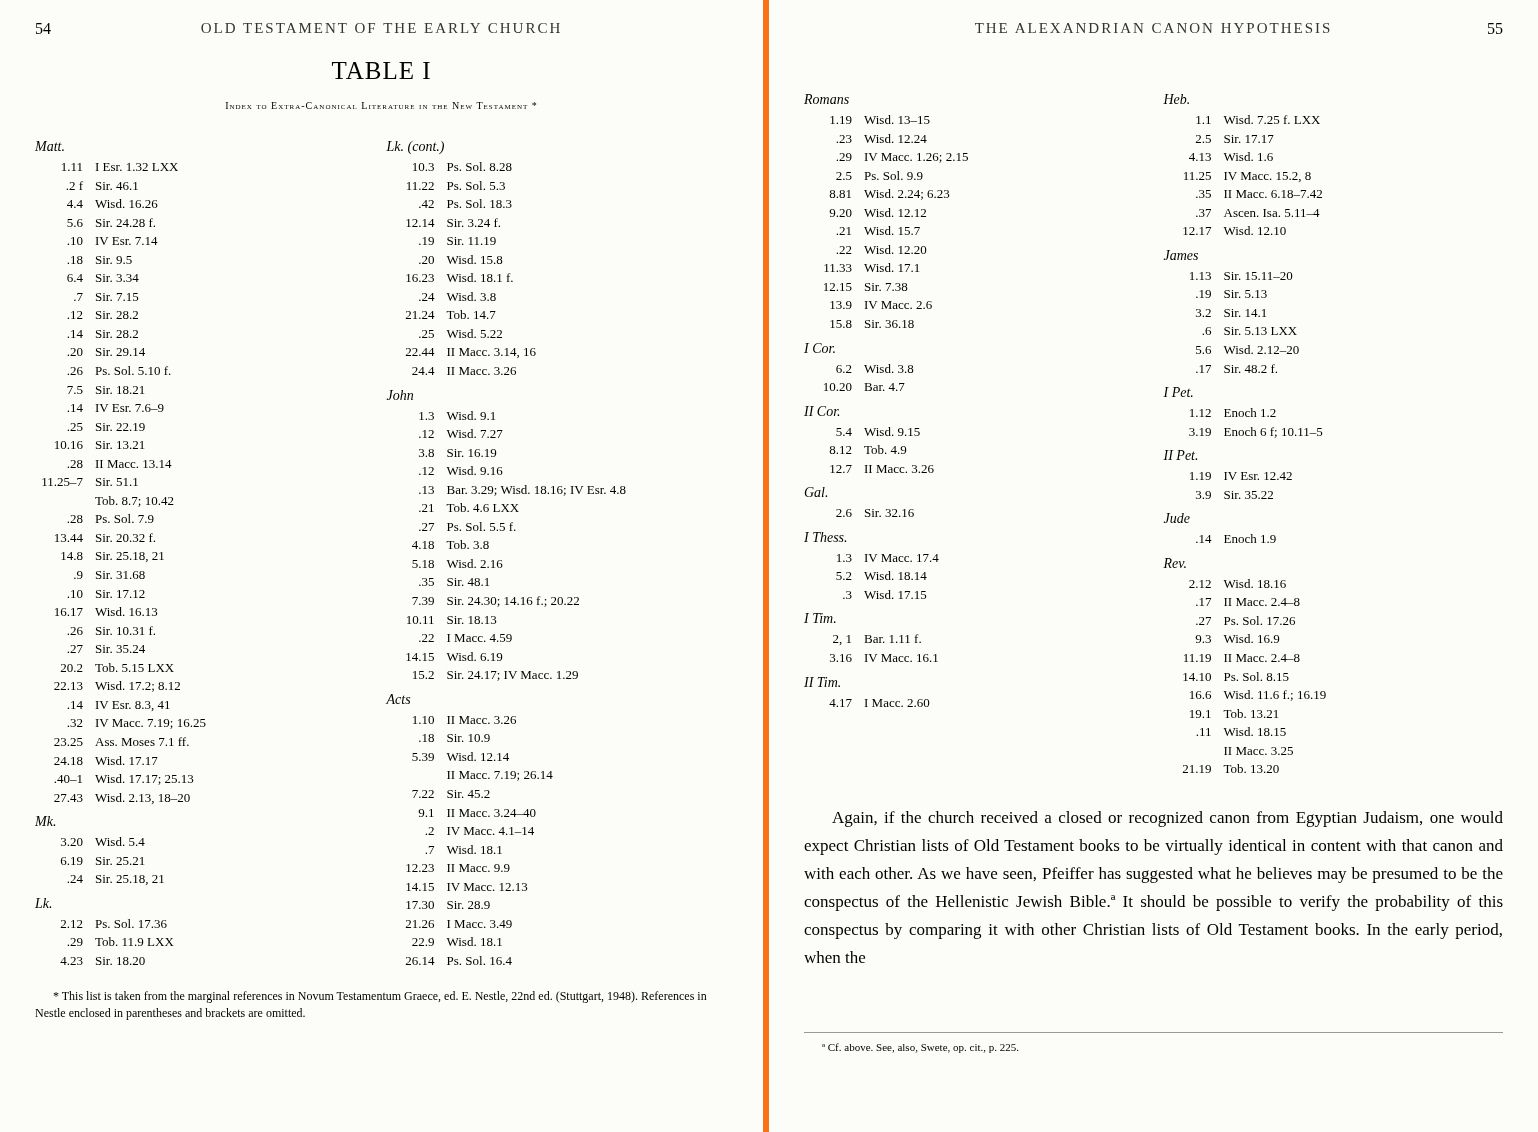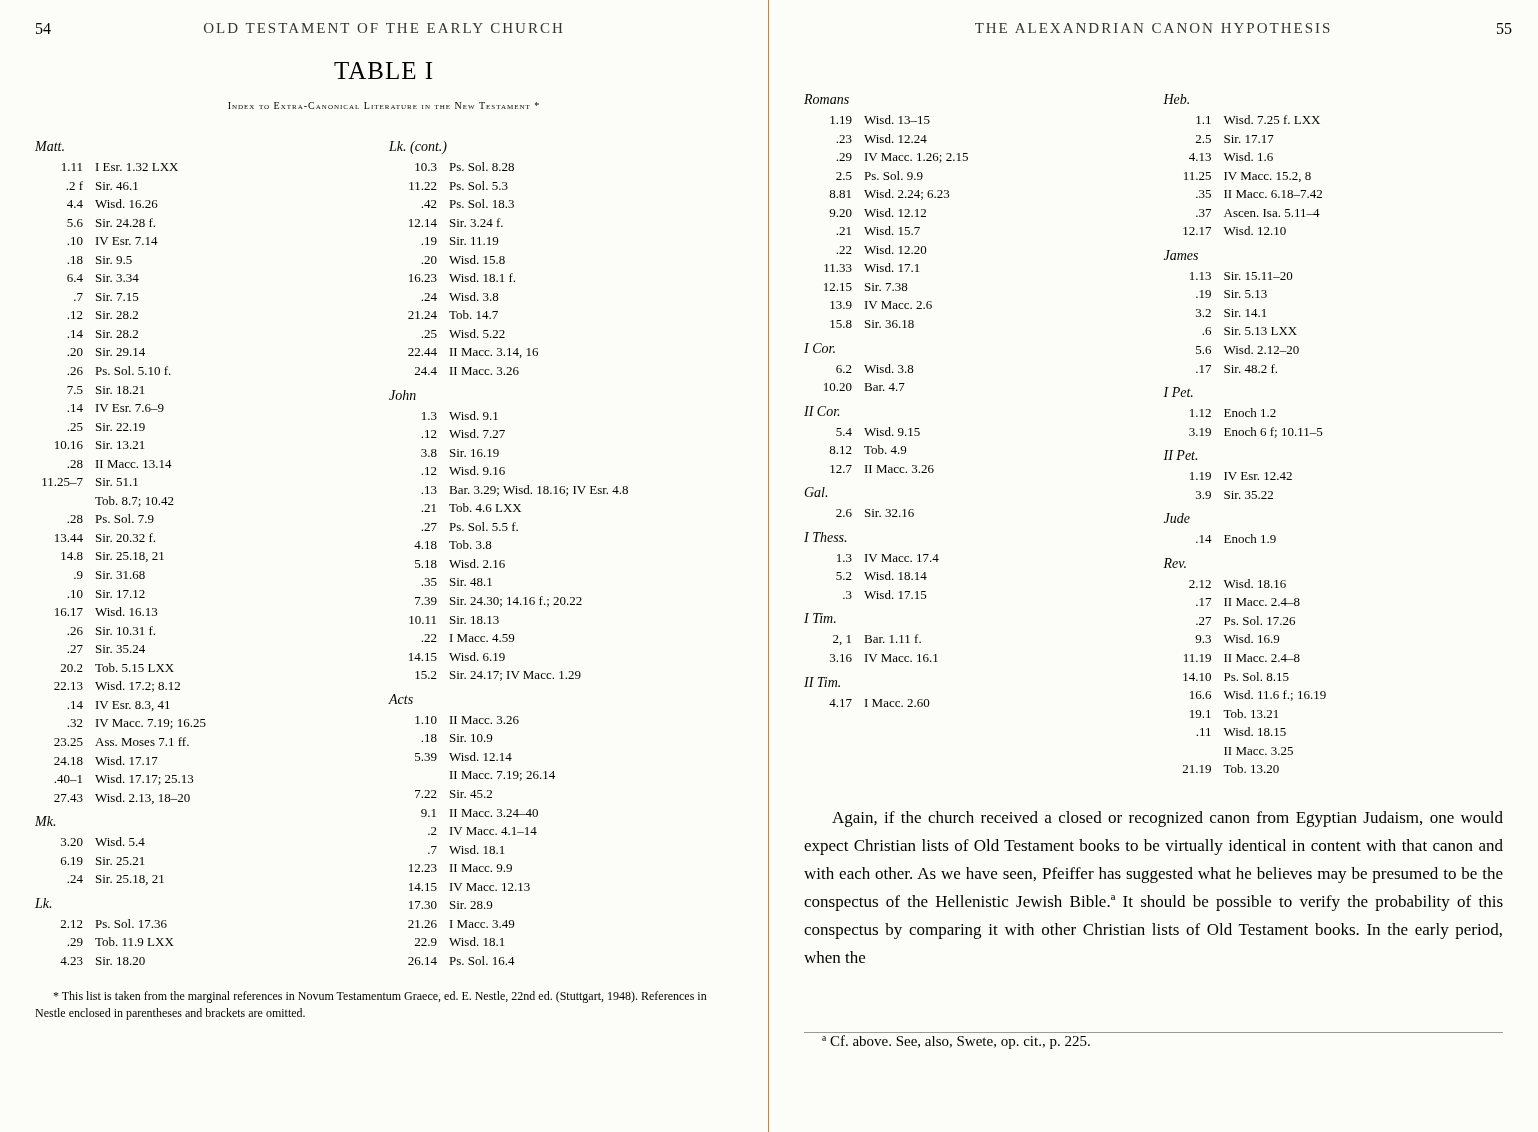--- a/index.html
+++ b/index.html
@@ -12,29 +12,29 @@
       height: 1132px;
     }
     .page {
       width: 50%;
       padding: 20px 35px;
       box-sizing: border-box;
       background: #fcfcf8;
       position: relative;
     }
     .page-left {
-      border-right: 1px solid #f97316;
+      border-right: 6px solid #f97316;
     }
     .page-num {
       font-size: 16px;
       position: absolute;
       top: 20px;
     }
     .page-num-left { left: 35px; }
-    .page-num-right { right: 26px; }
+    .page-num-right { right: 35px; }
     .running-head {
       text-align: center;
       font-size: 15px;
       letter-spacing: 2px;
       margin-bottom: 10px;
       color: #333;
     }
     .table-title {
       text-align: center;
       font-size: 25px;
@@ -82,23 +82,24 @@
       text-indent: 18px;
     }
     .body-text {
       font-size: 17px;
       line-height: 1.65;
       text-align: justify;
       margin-top: 25px;
       text-indent: 28px;
     }
     .fn-bottom {
-      font-size: 15px;
+      font-size: 11px;
       margin-top: 60px;
       border-top: 1px solid #999;
+      padding-top: 8px;
       text-indent: 18px;
     }
     .right-cols {
       display: flex;
       gap: 20px;
       margin-top: 47px;
     }
   </style>
 </head>
 <body>

